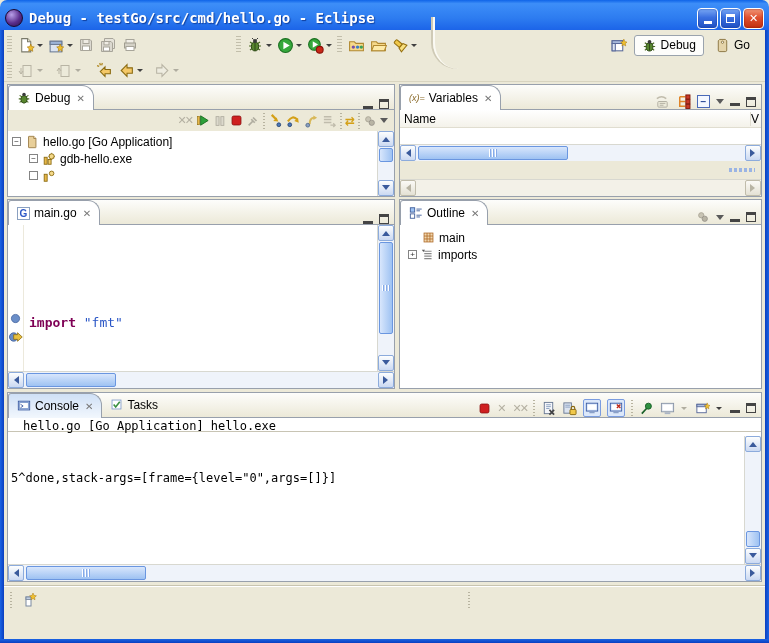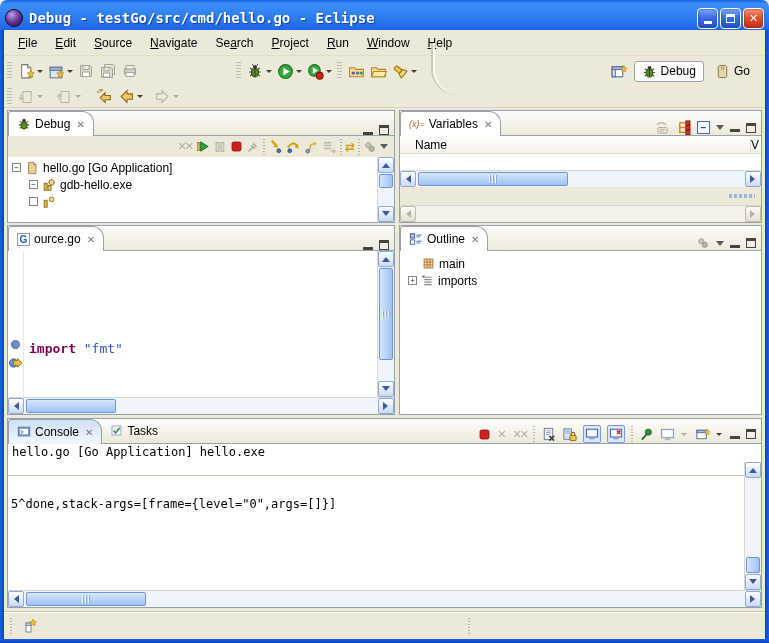--- a/index.html
+++ b/index.html
@@ -97,31 +97,20 @@
           <span>✕</span>
         </div>
     </div>
   </div>
   <div class="frame l"></div>
   <div class="frame r"></div>
   <div class="frame b"></div>
 
   <div class="client">
 
-    <div class="menubar">
-      <span class="menu-item"><u>F</u>ile</span>
-      <span class="menu-item"><u>E</u>dit</span>
-      <span class="menu-item"><u>S</u>ource</span>
-      <span class="menu-item"><u>N</u>avigate</span>
-      <span class="menu-item">Se<u>a</u>rch</span>
-      <span class="menu-item"><u>P</u>roject</span>
-      <span class="menu-item"><u>R</u>un</span>
-      <span class="menu-item"><u>W</u>indow</span>
-      <span class="menu-item"><u>H</u>elp</span>
-    </div>
 
     <div class="toolbar1">
       <div class="grip"></div>
       <div class="tbic">
           <svg width="17" height="17" viewBox="0 0 16 16">
             <path d="M3.5 1.5 H9 L12 4.5 V14 H3.5 Z" fill="#fff" stroke="#7a7a6a"></path>
             <path d="M9 1.5 V4.5 H12" fill="#e8e4d0" stroke="#7a7a6a"></path>
             <polygon points="12,6.6 12.9,9 15.3,9.4 13.5,11 13.9,13.5 12,12.2 10.1,13.5 10.5,11 8.7,9.4 11.1,9" fill="#f0c030" stroke="#a87810" stroke-width="0.6"></polygon>
           </svg>
         </div>
@@ -403,21 +392,21 @@
                 <rect x="10.5" y="11" width="4.4" height="4.4" fill="#c83828" stroke="#801808"></rect>
               </svg>
             <span style="width:13px;height:13px;border:1px solid #4a6ab8;background:#f4f8ff;color:#2a4a98;font-size:10px;line-height:11px;text-align:center;font-weight:bold">−</span>
             <div class="chev"></div>
             <span class="pmin"></span>
             <span class="pmax"></span>
           </div>
         </div>
         <div class="content" style="height:86px">
           <div style="height:18px;border-bottom:1px solid #e0ddd0;display:flex;align-items:center;background:linear-gradient(180deg,#fff,#f4f2ea)">
-            <span style="padding-left:15px">Name</span>
+            <span style="padding-left:4px">Name</span>
             <span style="margin-left:auto;padding-right:2px;border-left:1px solid #e0ddd0">V</span>
           </div>
           <div style="height:16px;background:#fff"></div>
           <div class="sb-h" style="left:0;right:0;top:34px">
             <div class="sbtn">
                 <span class="ar lf"></span>
               </div>
             <div class="thumb-h" style="left:18px;width:150px">
                 <span class="thumb-grip"></span>
               </div>
@@ -436,21 +425,21 @@
                 <span class="ar g rt"></span>
               </div>
           </div>
         </div>
       </div>
 
       <div class="panel" style="left:3px;top:117px;width:388px;height:190px">
         <div class="tabrow">
           <div class="tab active">
             <span style="width:13px;height:13px;border:1px solid #8aa0c0;background:#fff;color:#2a56c6;font-weight:bold;font-size:10px;line-height:11px;text-align:center">G</span>
-            <span>ource.go</span>
+            <span>main.go</span>
             <span class="close">✕</span>
           </div>
           <div class="panel-ctrl">
             <span class="pmin"></span>
             <span class="pmax"></span>
           </div>
         </div>
         <div class="content codearea" style="height:146px">
           <div class="ruler">
             <svg width="11" height="11" viewBox="0 0 16 16" style="position:absolute;left:2px;top:88px">
@@ -595,21 +584,21 @@
                 <rect x="2" y="3.5" width="10" height="9" fill="#fff" stroke="#5a6a9a"></rect>
                 <rect x="2" y="3.5" width="10" height="2.6" fill="#aebfe0" stroke="#5a6a9a"></rect>
                 <polygon points="13,2 14,4.4 16,4.8 14.4,6.2 14.8,8.4 13,7.2 11.2,8.4 11.6,6.2 10,4.8 12,4.4" fill="#f0c030" stroke="#a87810" stroke-width="0.5"></polygon>
               </svg>
             <div class="dd"></div>
             <span class="pmin"></span>
             <span class="pmax"></span>
           </div>
         </div>
         <div class="content" style="height:146px">
-          <div class="consfont" style="height:32px;border-bottom:1px solid #c8c4b4;padding-left:4px;background:#fff">hello.go [Go Application] hello.exe</div>
+          <div class="consfont" style="height:14px;border-bottom:1px solid #c8c4b4;padding-left:15px;background:#fff">hello.go [Go Application] hello.exe</div>
           <div class="consfont" style="position:absolute;left:3px;top:18px;right:17px;bottom:0;overflow:hidden">
             <div>5^done,stack-args=[frame={level="0",args=[]}]</div>
             
             
             
             
             
           </div>
           <div class="sb-v" style="right:0;top:18px;bottom:0">
             <div class="sbtn">

